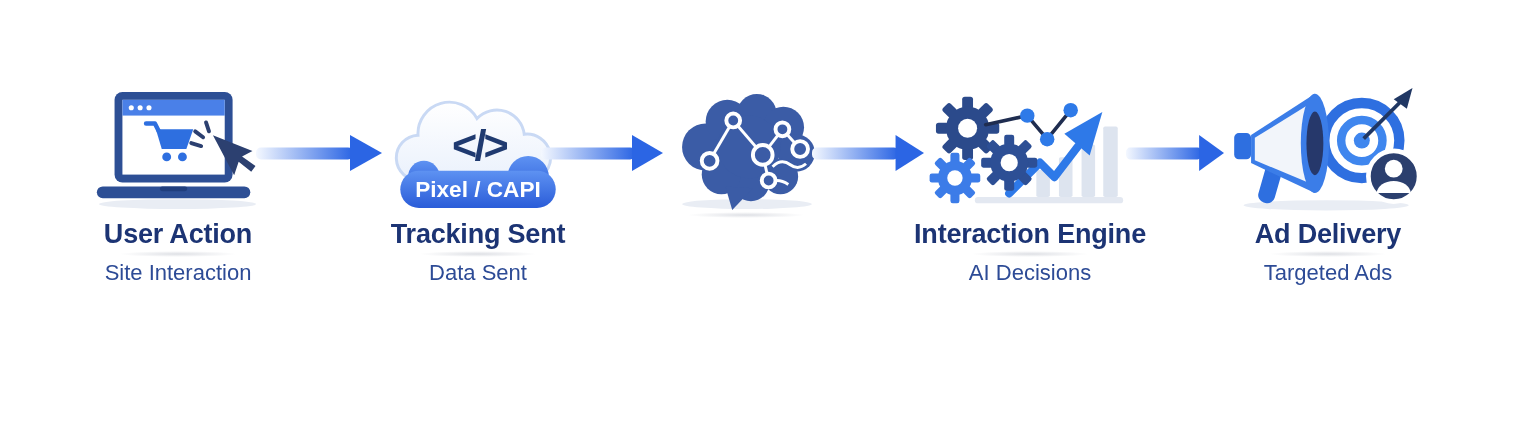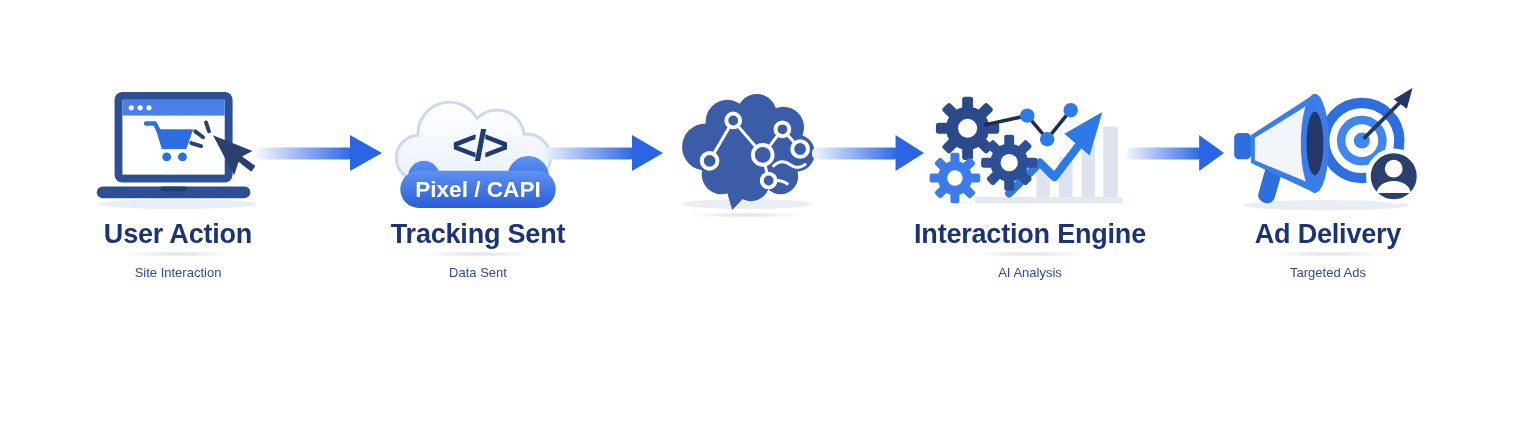--- a/index.html
+++ b/index.html
@@ -11,21 +11,21 @@
   .stage { position:absolute; top:86px; text-align:center; }
   .icon-wrap { height:124px; display:flex; align-items:flex-end; justify-content:center; }
   .title {
     margin-top:9px; font-size:27px; font-weight:bold;
     color:#1c3474; letter-spacing:-0.2px; line-height:30px;
   }
   .t-shadow {
     width:118px; height:6px; margin:2px auto 5px; border-radius:50%;
     background:radial-gradient(ellipse at center, rgba(90,100,125,0.20) 0%, rgba(255,255,255,0) 70%);
   }
-  .subtitle { font-size:13px; color:#2d4b96; line-height:22px; }
+  .subtitle { font-size:22px; color:#2d4b96; line-height:22px; }
   .arrow { position:absolute; top:133px; height:40px; }
   svg { display:block; }
   .icon-wrap svg { overflow:visible; }
 </style>
 </head>
 <body>
 
 <div class="canvas">
 
   <svg width="0" height="0" style="position:absolute" aria-hidden="true">
@@ -208,21 +208,21 @@
         <g>
           <polyline points="66,38 112,28 134,54 160,22" stroke="#1f2d50" stroke-width="4" fill="none" stroke-linecap="round" stroke-linejoin="round"></polyline>
           <circle cx="112" cy="28" r="8" fill="#2e7ae8"></circle>
           <circle cx="134" cy="54" r="8" fill="#2e7ae8"></circle>
           <circle cx="160" cy="22" r="8" fill="#2e7ae8"></circle>
         </g>
       </svg>
     </div>
     <div class="title">Interaction Engine</div>
     <div class="t-shadow"></div>
-    <div class="subtitle">AI Analysis</div>
+    <div class="subtitle">AI Decisions</div>
   </div>
 
   <svg class="arrow" style="left:1126px;width:98px" viewBox="0 0 126 40" preserveAspectRatio="none">
     <rect x="0" y="14.5" width="97" height="12" rx="5" fill="url(#arrowGrad)"></rect>
     <polygon points="94,2 126,20 94,38" fill="#2b65e4"></polygon>
   </svg>
 
   <div class="stage" style="left:1203px;width:250px">
     <div class="icon-wrap">
       <svg viewBox="0 0 205 130" width="195" height="122">

